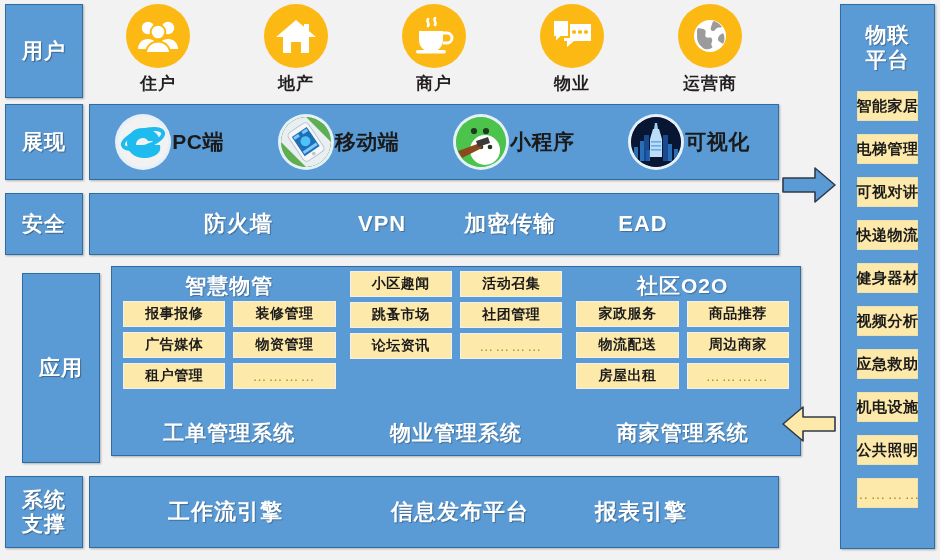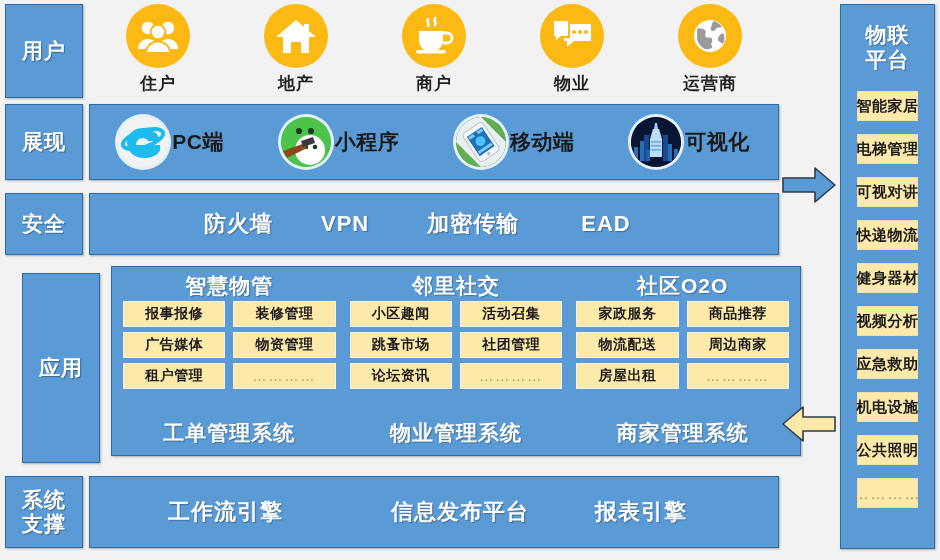--- a/index.html
+++ b/index.html
@@ -265,55 +265,55 @@
   <div id="present-panel" class="blue shadow">
 
     <div class="present-item">
       <div class="present-circle" style="background:#f2f2f2;">
         <svg width="46" height="40" viewBox="0 0 46 40">
           <path d="M23 6c9 0 16 6 17 13H28c-1-2-3-3-5-3-4 0-7 3-7 7h24c0 0 1 5-1 7-3 4-9 6-15 6-9 0-17-6-17-15S14 6 23 6z" fill="#1ebbee"></path>
           <ellipse cx="23" cy="17" rx="21" ry="8" transform="rotate(-18 23 17)" fill="none" stroke="#1ebbee" stroke-width="4"></ellipse>
         </svg>
       </div>
       <div class="present-label">PC端</div>
-    </div>
-
-    <div class="present-item">
-      <div class="present-circle" style="background:#3ec43e;">
-        <svg width="50" height="50" viewBox="0 0 50 50">
-          <circle cx="25" cy="25" r="25" fill="#4cc44c"></circle>
-          <circle cx="18" cy="14" r="3.1" fill="#1f3a1f"></circle>
-          <circle cx="30" cy="14" r="3.1" fill="#1f3a1f"></circle>
-          <circle cx="29" cy="33" r="15" fill="#fff"></circle>
-          <circle cx="25" cy="30" r="2.3" fill="#1f3a1f"></circle>
-          <circle cx="34" cy="30" r="2.3" fill="#1f3a1f"></circle>
-          <path d="M2 34 L24 26 L26 31 L6 41z" fill="#8b4a1e"></path>
-          <path d="M20 24 L32 20 L34 26 L22 30z" fill="#3a3a3a"></path>
-        </svg>
-      </div>
-      <div class="present-label">小程序</div>
     </div>
 
     <div class="present-item">
       <div class="present-circle" style="background:#6ab04c;">
         <svg width="50" height="50" viewBox="0 0 50 50">
           <circle cx="25" cy="25" r="25" fill="#5fae52"></circle>
           <path d="M0 25 A25 25 0 0 1 25 0 L50 25 A25 25 0 0 1 25 50z" fill="#e8eef2"></path>
           <g transform="rotate(-34 25 25)">
             <rect x="13" y="8" width="24" height="34" rx="4" fill="#f4f6f8" stroke="#b9c4cc"></rect>
             <rect x="16" y="13" width="18" height="23" fill="#1f6fb5"></rect>
             <circle cx="25" cy="24" r="5" fill="#4fc3f7"></circle>
             <rect x="17" y="14" width="6" height="3" fill="#7ec8ff"></rect>
             <rect x="27" y="14" width="6" height="3" fill="#7ec8ff"></rect>
             <rect x="17" y="31" width="16" height="3" fill="#7ec8ff"></rect>
             <circle cx="25" cy="39" r="1.8" fill="#b9c4cc"></circle>
           </g>
         </svg>
       </div>
       <div class="present-label">移动端</div>
+    </div>
+
+    <div class="present-item">
+      <div class="present-circle" style="background:#3ec43e;">
+        <svg width="50" height="50" viewBox="0 0 50 50">
+          <circle cx="25" cy="25" r="25" fill="#4cc44c"></circle>
+          <circle cx="18" cy="14" r="3.1" fill="#1f3a1f"></circle>
+          <circle cx="30" cy="14" r="3.1" fill="#1f3a1f"></circle>
+          <circle cx="29" cy="33" r="15" fill="#fff"></circle>
+          <circle cx="25" cy="30" r="2.3" fill="#1f3a1f"></circle>
+          <circle cx="34" cy="30" r="2.3" fill="#1f3a1f"></circle>
+          <path d="M2 34 L24 26 L26 31 L6 41z" fill="#8b4a1e"></path>
+          <path d="M20 24 L32 20 L34 26 L22 30z" fill="#3a3a3a"></path>
+        </svg>
+      </div>
+      <div class="present-label">小程序</div>
     </div>
 
     <div class="present-item">
       <div class="present-circle" style="background:#0b1b40;">
         <svg width="50" height="50" viewBox="0 0 50 50">
           <circle cx="25" cy="25" r="25" fill="#091633"></circle>
           <g fill="#2f7fd0" opacity=".85">
             <rect x="3" y="30" width="4" height="14"></rect>
               <rect x="9" y="24" width="4" height="20"></rect>
             <rect x="15" y="33" width="4" height="11"></rect>
@@ -332,21 +332,21 @@
               <rect x="13" y="18" width="5" height="26"></rect>
           </g>
         </svg>
       </div>
       <div class="present-label">可视化</div>
     </div>
   </div>
 
   <div id="security-panel" class="blue shadow">
     <div class="sec-item" style="margin-left:114px;">防火墙</div>
-    <div class="sec-item" style="margin-left:48px;">VPN</div>
+    <div class="sec-item" style="margin-left:85px;">VPN</div>
     <div class="sec-item" style="margin-left:58px;">加密传输</div>
     <div class="sec-item" style="margin-left:62px;">EAD</div>
   </div>
 
   <div id="app-panel" class="blue shadow">
     <div id="app-cols">
 
       <div class="app-col">
         <div class="app-col-title">智慧物管</div>
         <div class="app-grid">
@@ -354,21 +354,20 @@
           <div class="app-tile">装修管理</div>
           <div class="app-tile">广告媒体</div>
           <div class="app-tile">物资管理</div>
           <div class="app-tile">租户管理</div>
           <div class="app-tile dots">…………</div>
         </div>
         <div class="app-col-footer">工单管理系统</div>
       </div>
 
       <div class="app-col">
-        <div class="app-col-title">邻里社交</div>
         <div class="app-grid">
           <div class="app-tile">小区趣闻</div>
           <div class="app-tile">活动召集</div>
           <div class="app-tile">跳蚤市场</div>
           <div class="app-tile">社团管理</div>
           <div class="app-tile">论坛资讯</div>
           <div class="app-tile dots">…………</div>
         </div>
         <div class="app-col-footer">物业管理系统</div>
       </div>

